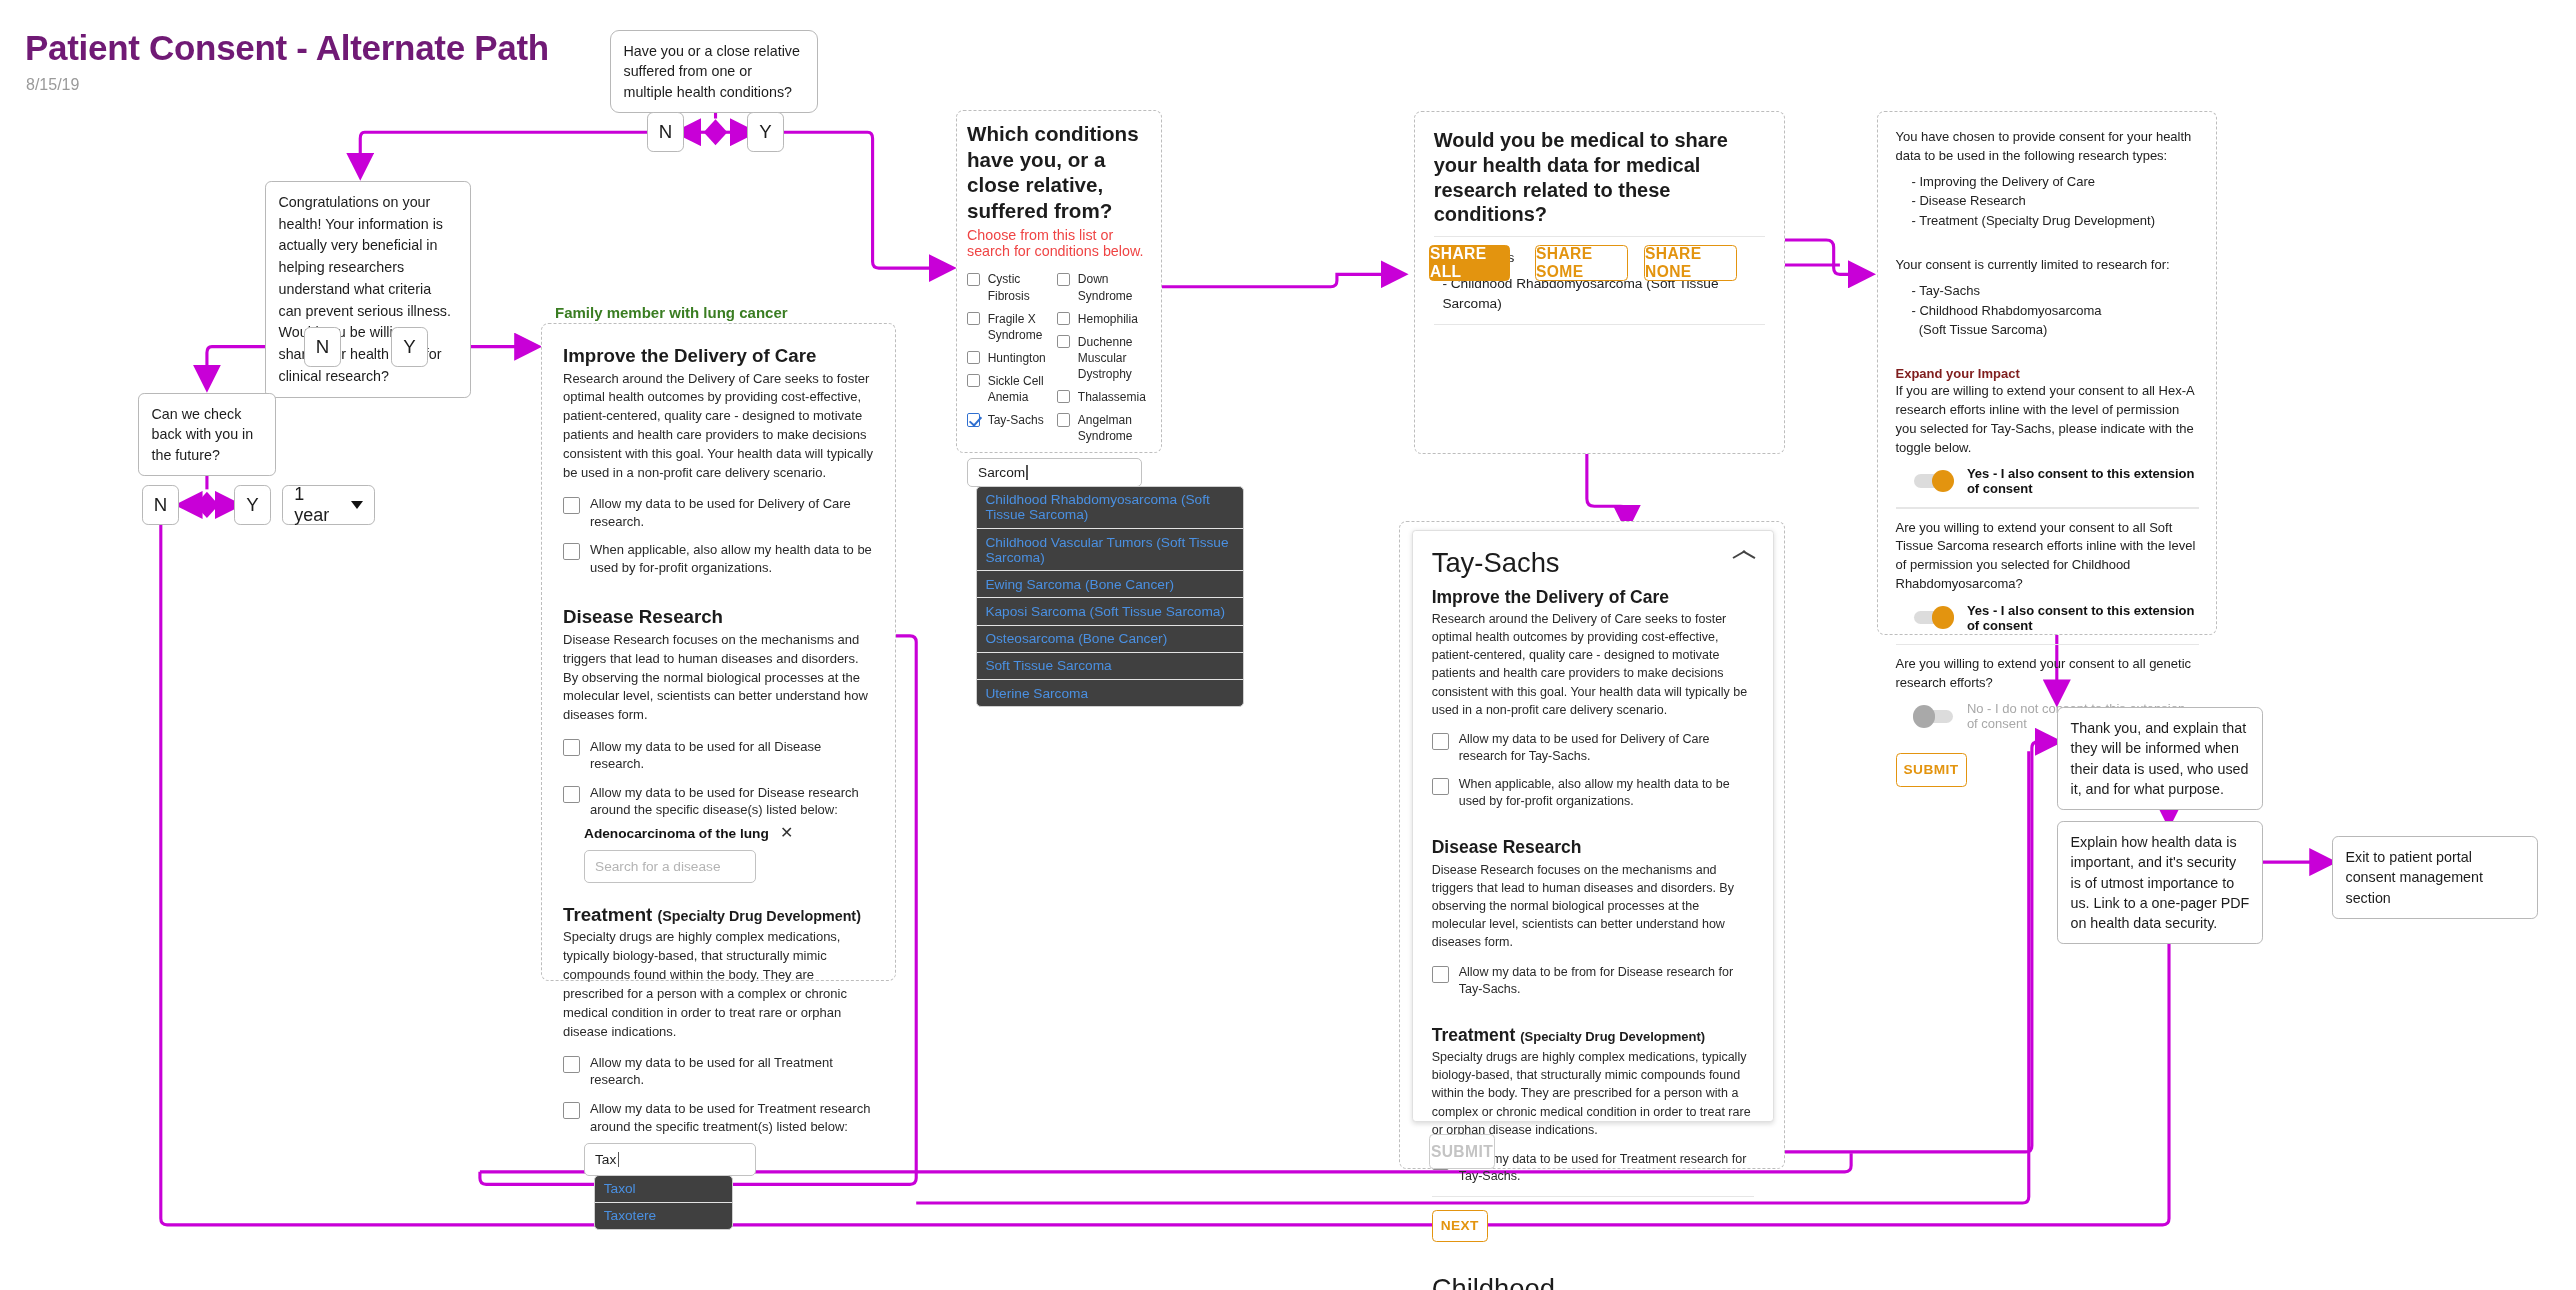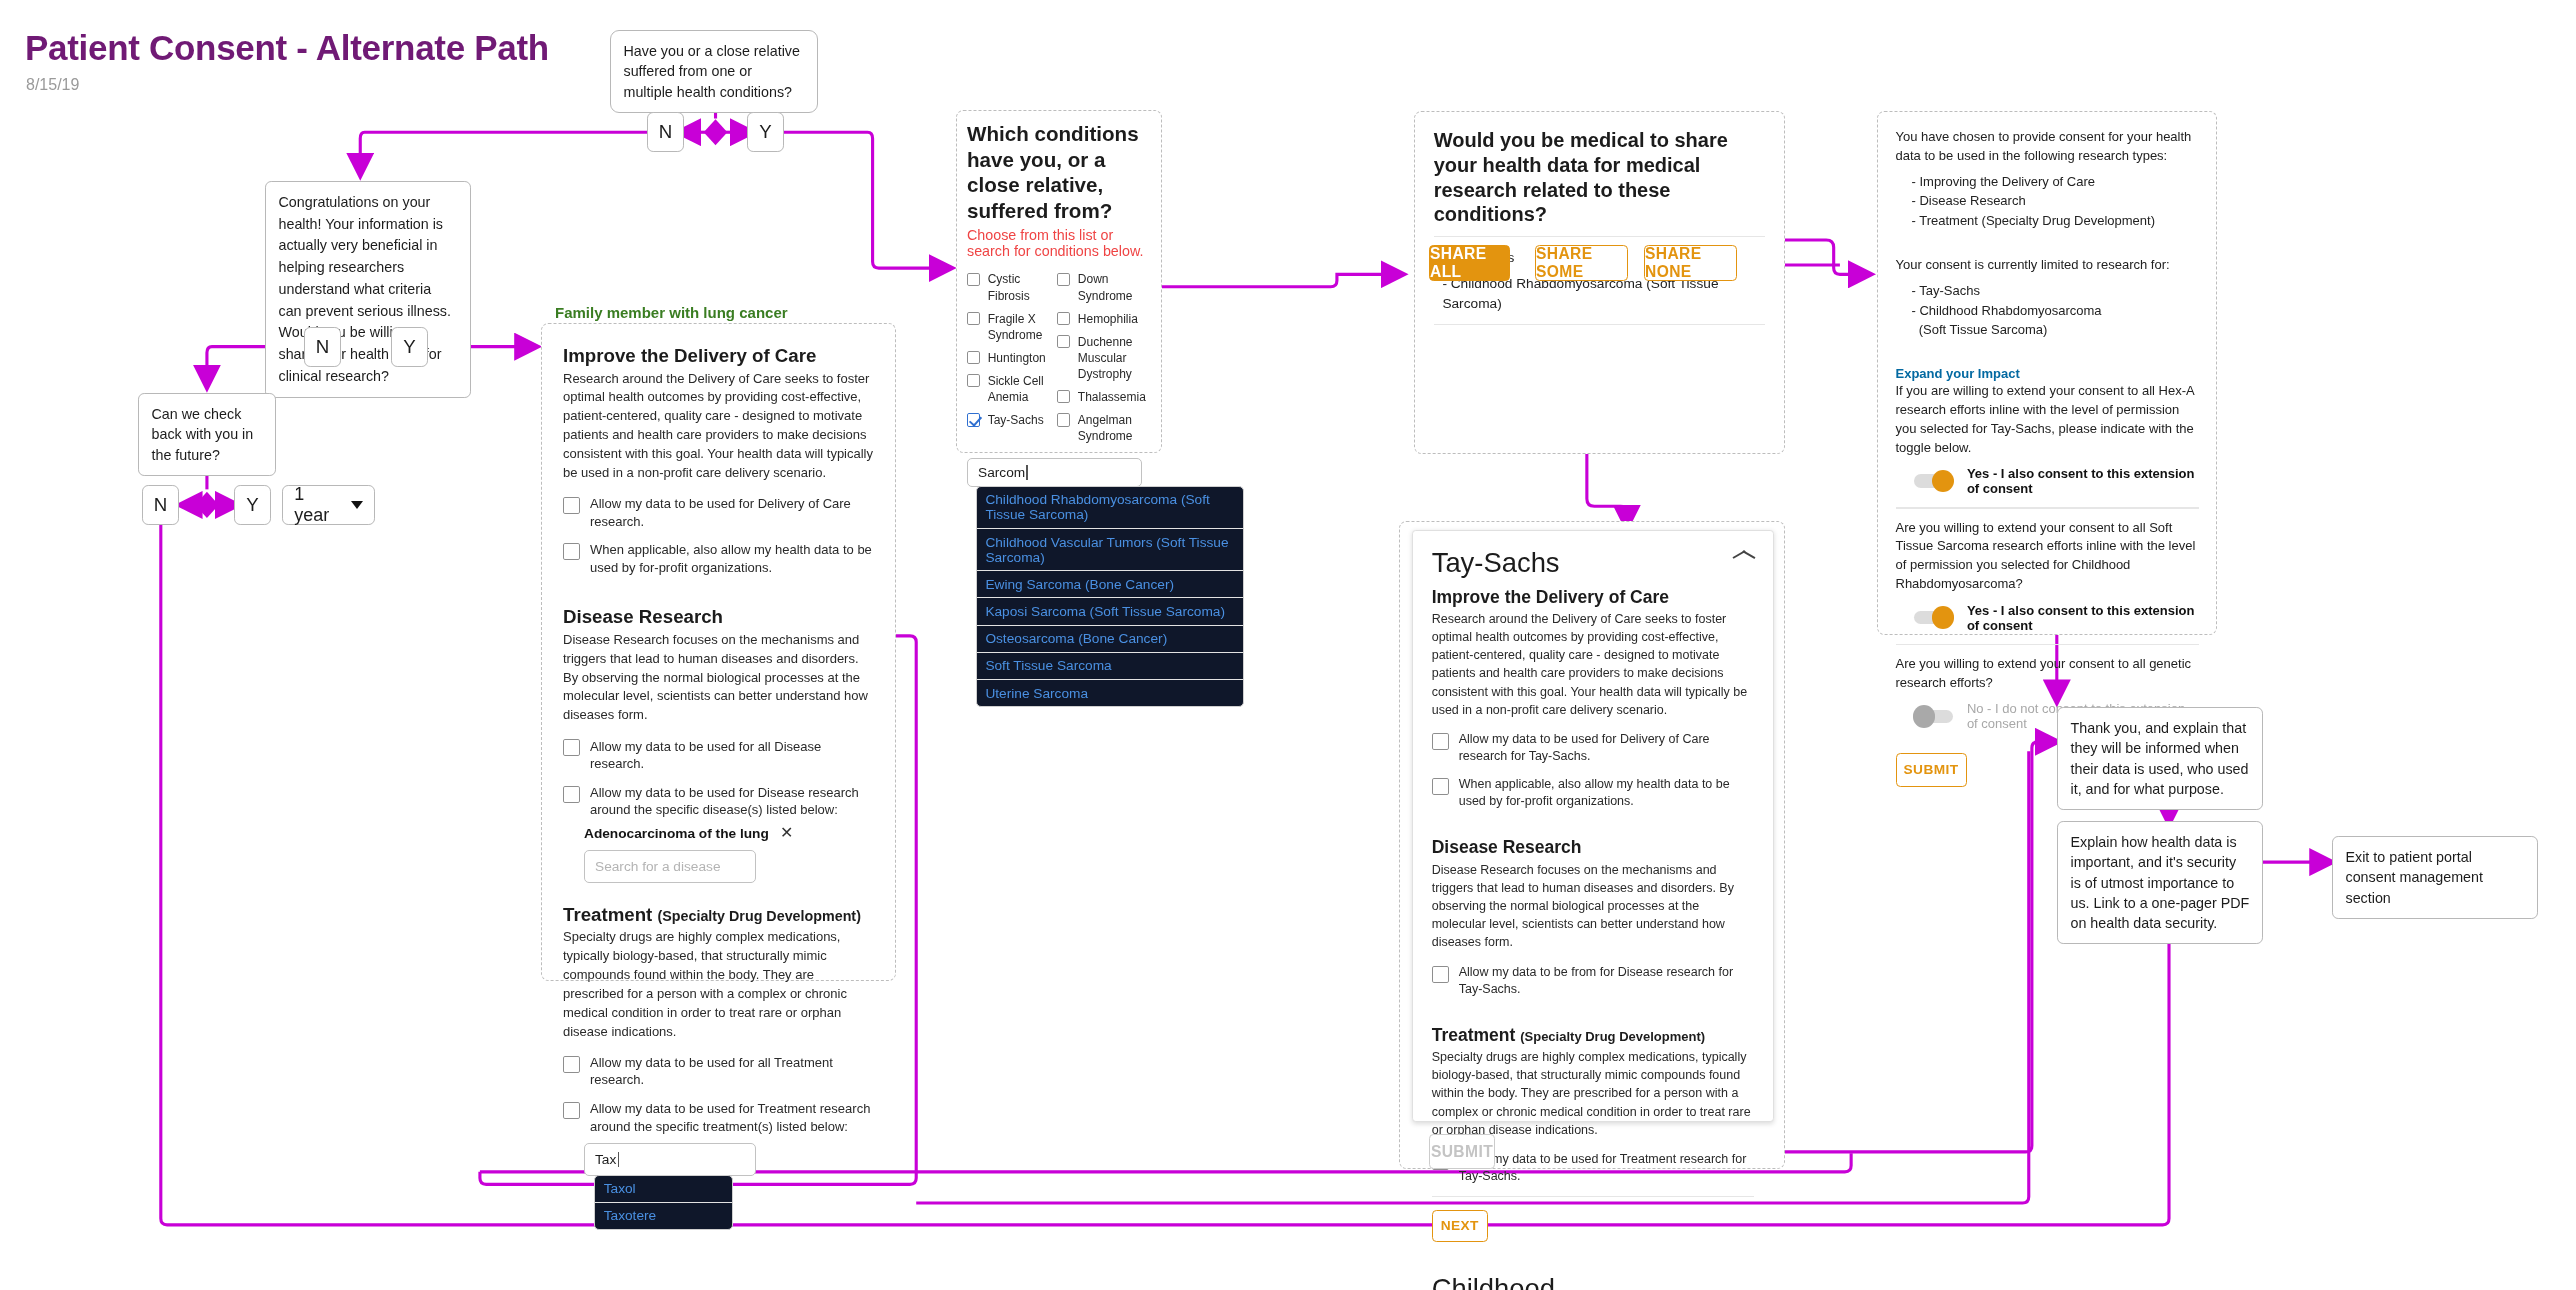--- a/index.html
+++ b/index.html
@@ -35,37 +35,37 @@
   .cb.checked{border-color:#2f6fd0;position:relative;}
   .cb.checked:after{content:"";position:absolute;left:3.7px;top:0px;width:5px;height:10px;
       border:solid #2f6fd0;border-width:0 2.5px 2.5px 0;transform:rotate(42deg);}
   .cblbl{font-size:13px;line-height:1.35;color:#2a2a2a;}
   .chip{font-size:13.7px;font-weight:700;color:#141414;display:flex;align-items:center;gap:11.2px;margin:0 0 8.7px 21px;}
   .x-ico{font-size:16px;color:#333;font-weight:400;line-height:1;}
   .tinput{border:1.2px solid #c2c2c2;border-radius:5px;background:#fff;height:31px;
           display:flex;align-items:center;padding:0 10px;font-size:13.7px;color:#1c1c1c;}
   .tinput.ph{color:#b4b4b4;}
   .caret-txt{display:inline-block;width:1.2px;height:15px;background:#555;margin-left:1.2px;}
-  .menu{border:1.2px solid #cfcfcf;border-radius:5px;background:#0f172a;overflow:hidden;}
+  .menu{border:1.2px solid #cfcfcf;border-radius:5px;background:#404040;overflow:hidden;}
   .menu div{font-size:13.7px;color:#4a90e2;padding:5.6px 8.7px;border-bottom:0.6px solid #e3e3e3;}
   .menu div:last-child{border-bottom:none;}
 
   .greenlbl{font-size:15px;color:#3a7d22;font-weight:600;}
 
   
   .btn{border:1.9px solid #e3940f;border-radius:4.4px;background:#fff;color:#e3940f;
        font-size:15.6px;font-weight:700;letter-spacing:0.4px;
        display:flex;align-items:center;justify-content:center;}
   .btn.solid{background:#e3940f;color:#fff;border-color:#e3940f;}
   .btn.ghost{border-color:#cccccc;color:#c4c4c4;}
 
   
   .sum-p{font-size:13px;line-height:1.45;color:#222;margin:0 0 6.2px;}
   .sum-li{font-size:13px;line-height:1.5;color:#222;margin-left:16px;}
-  .sum-b{font-size:13px;font-weight:700;color:#0369a1;margin:0 0 1.2px;}
+  .sum-b{font-size:13px;font-weight:700;color:#7f1d1d;margin:0 0 1.2px;}
   .hrule{height:1.2px;background:#e6e6e6;}
   .toggle{display:flex;align-items:center;gap:13.7px;margin:8.7px 0 3.7px 18.7px;}
   .tg{position:relative;width:39px;height:13.7px;border-radius:6.9px;background:#dcdcdc;flex:0 0 auto;}
   .tg .knob{position:absolute;top:-4.4px;width:22.4px;height:22.4px;border-radius:50%;}
   .tg.on .knob{right:-1.2px;background:#e3940f;}
   .tg.off .knob{left:-1.2px;background:#a9a9a9;}
   .tg-lbl{font-size:13px;font-weight:700;color:#111;}
   .tg-lbl.dim{font-weight:400;color:#a8a8a8;}
 
   

